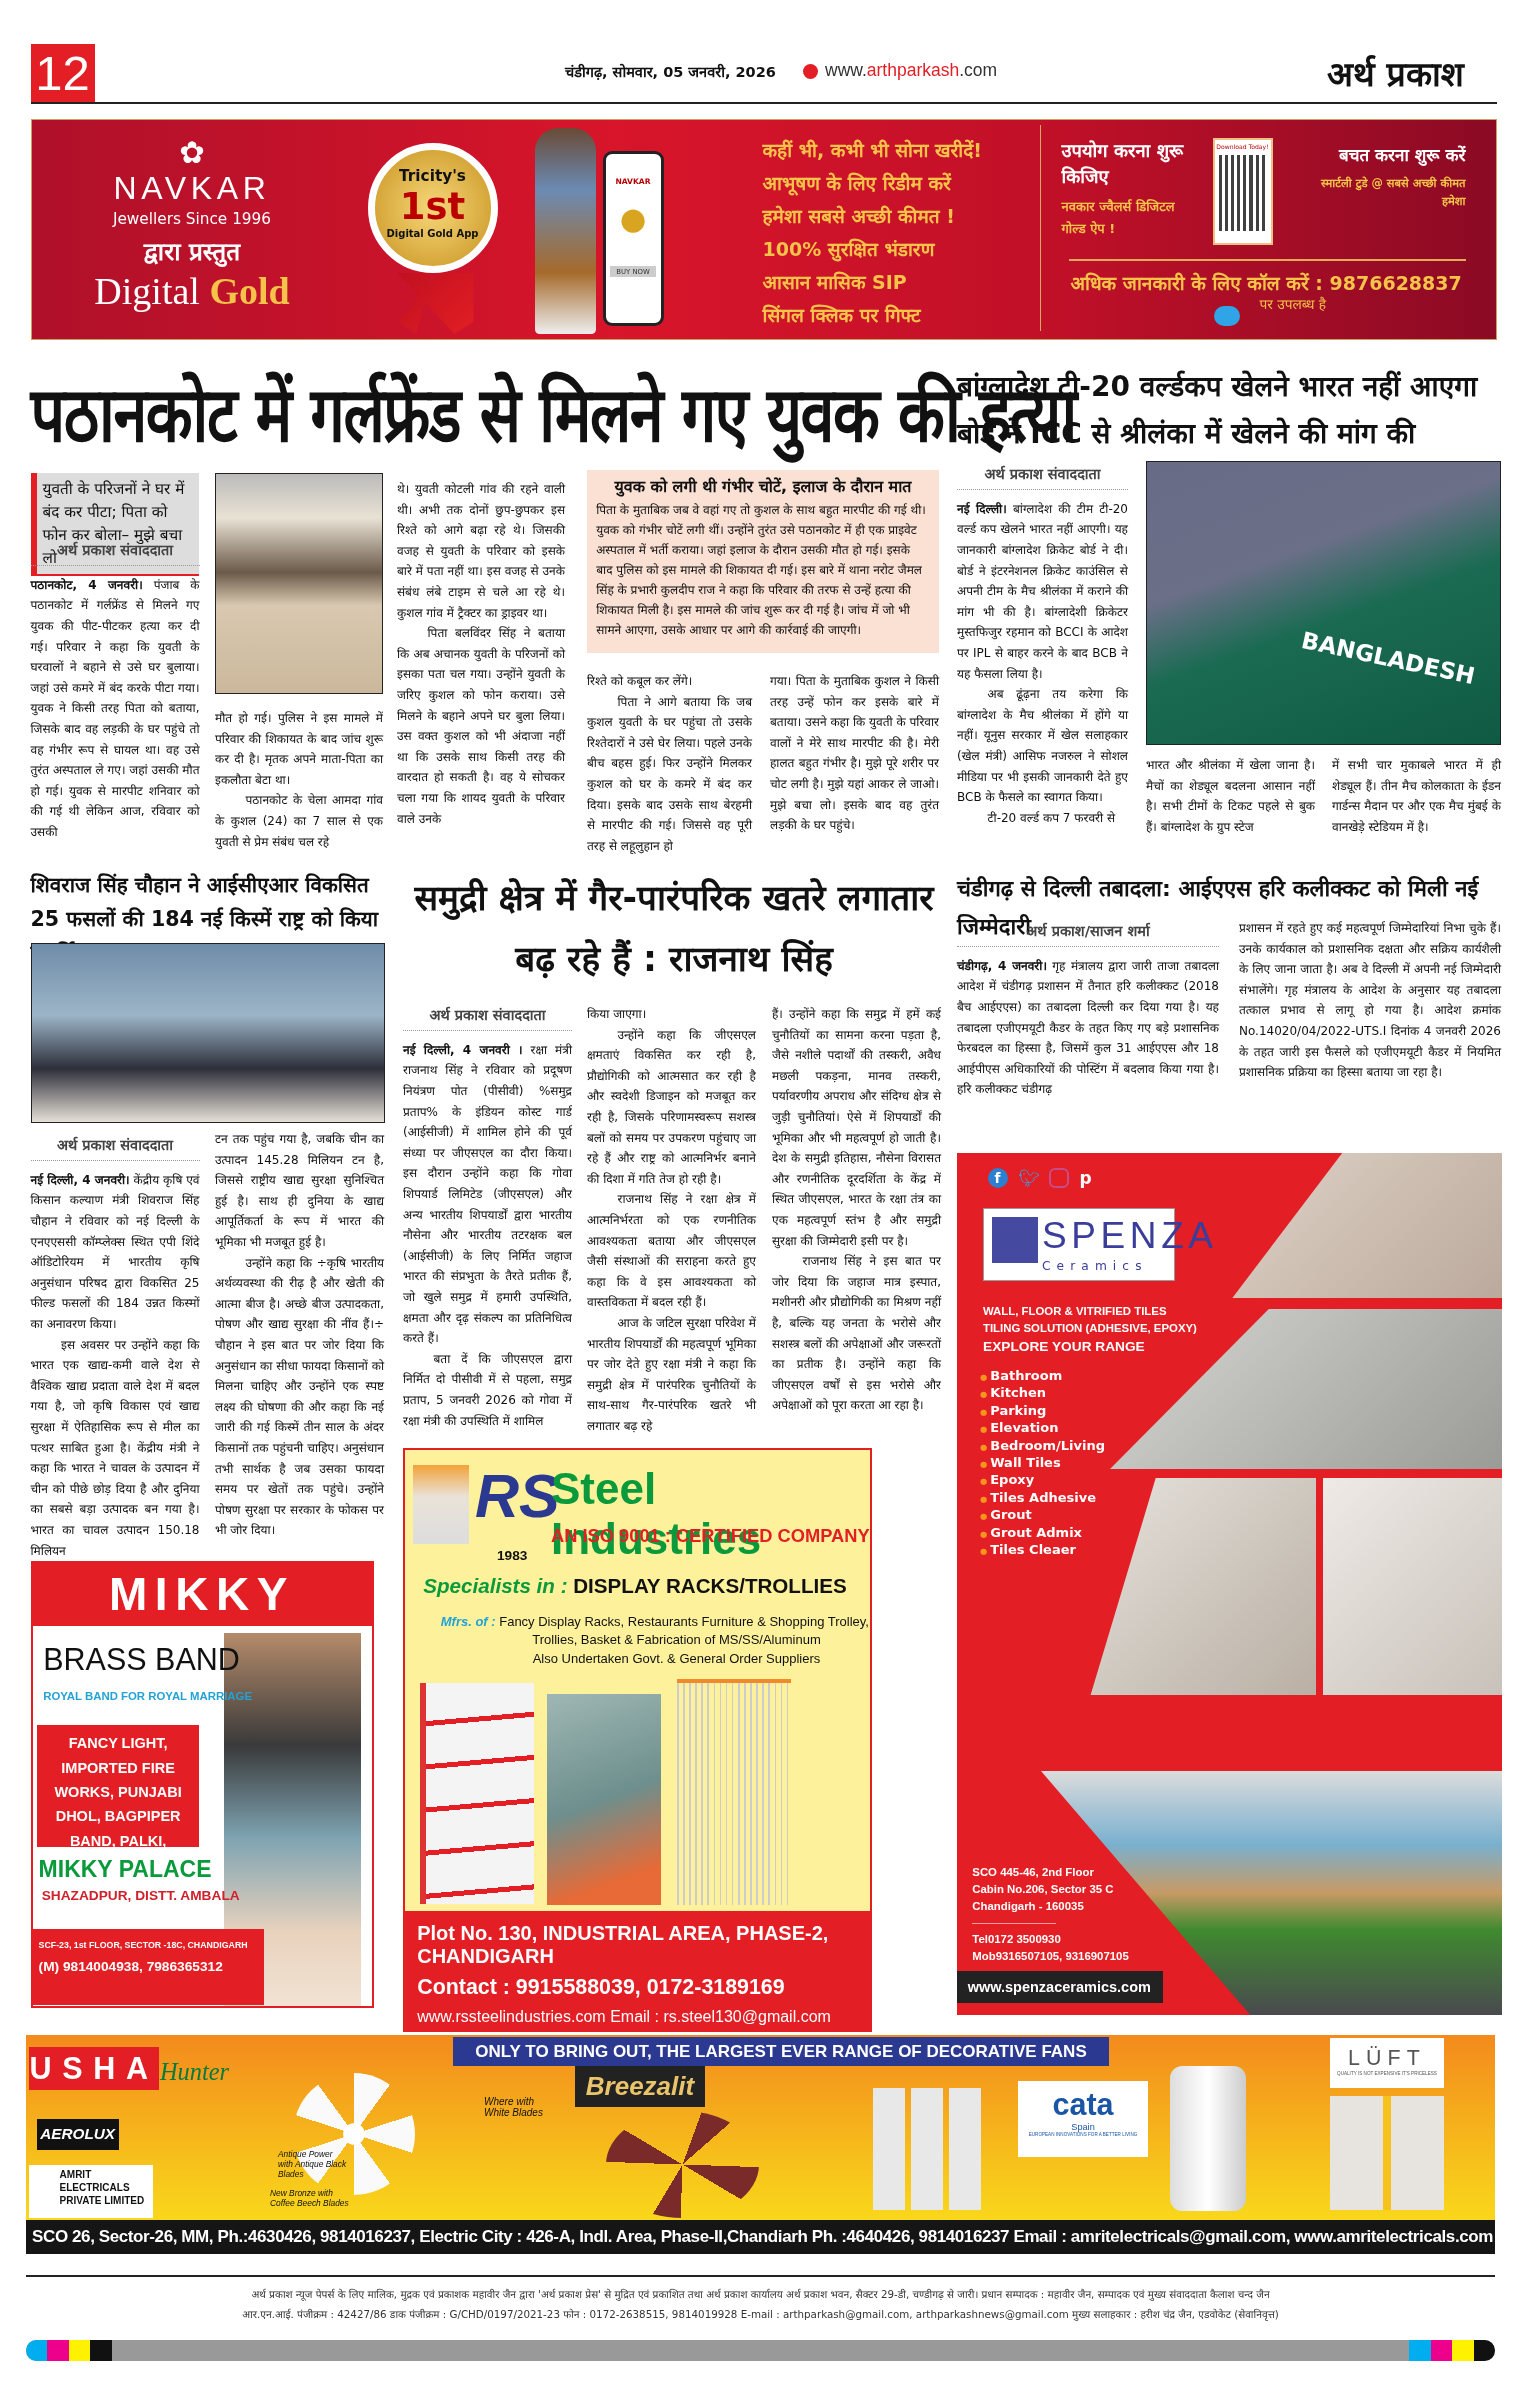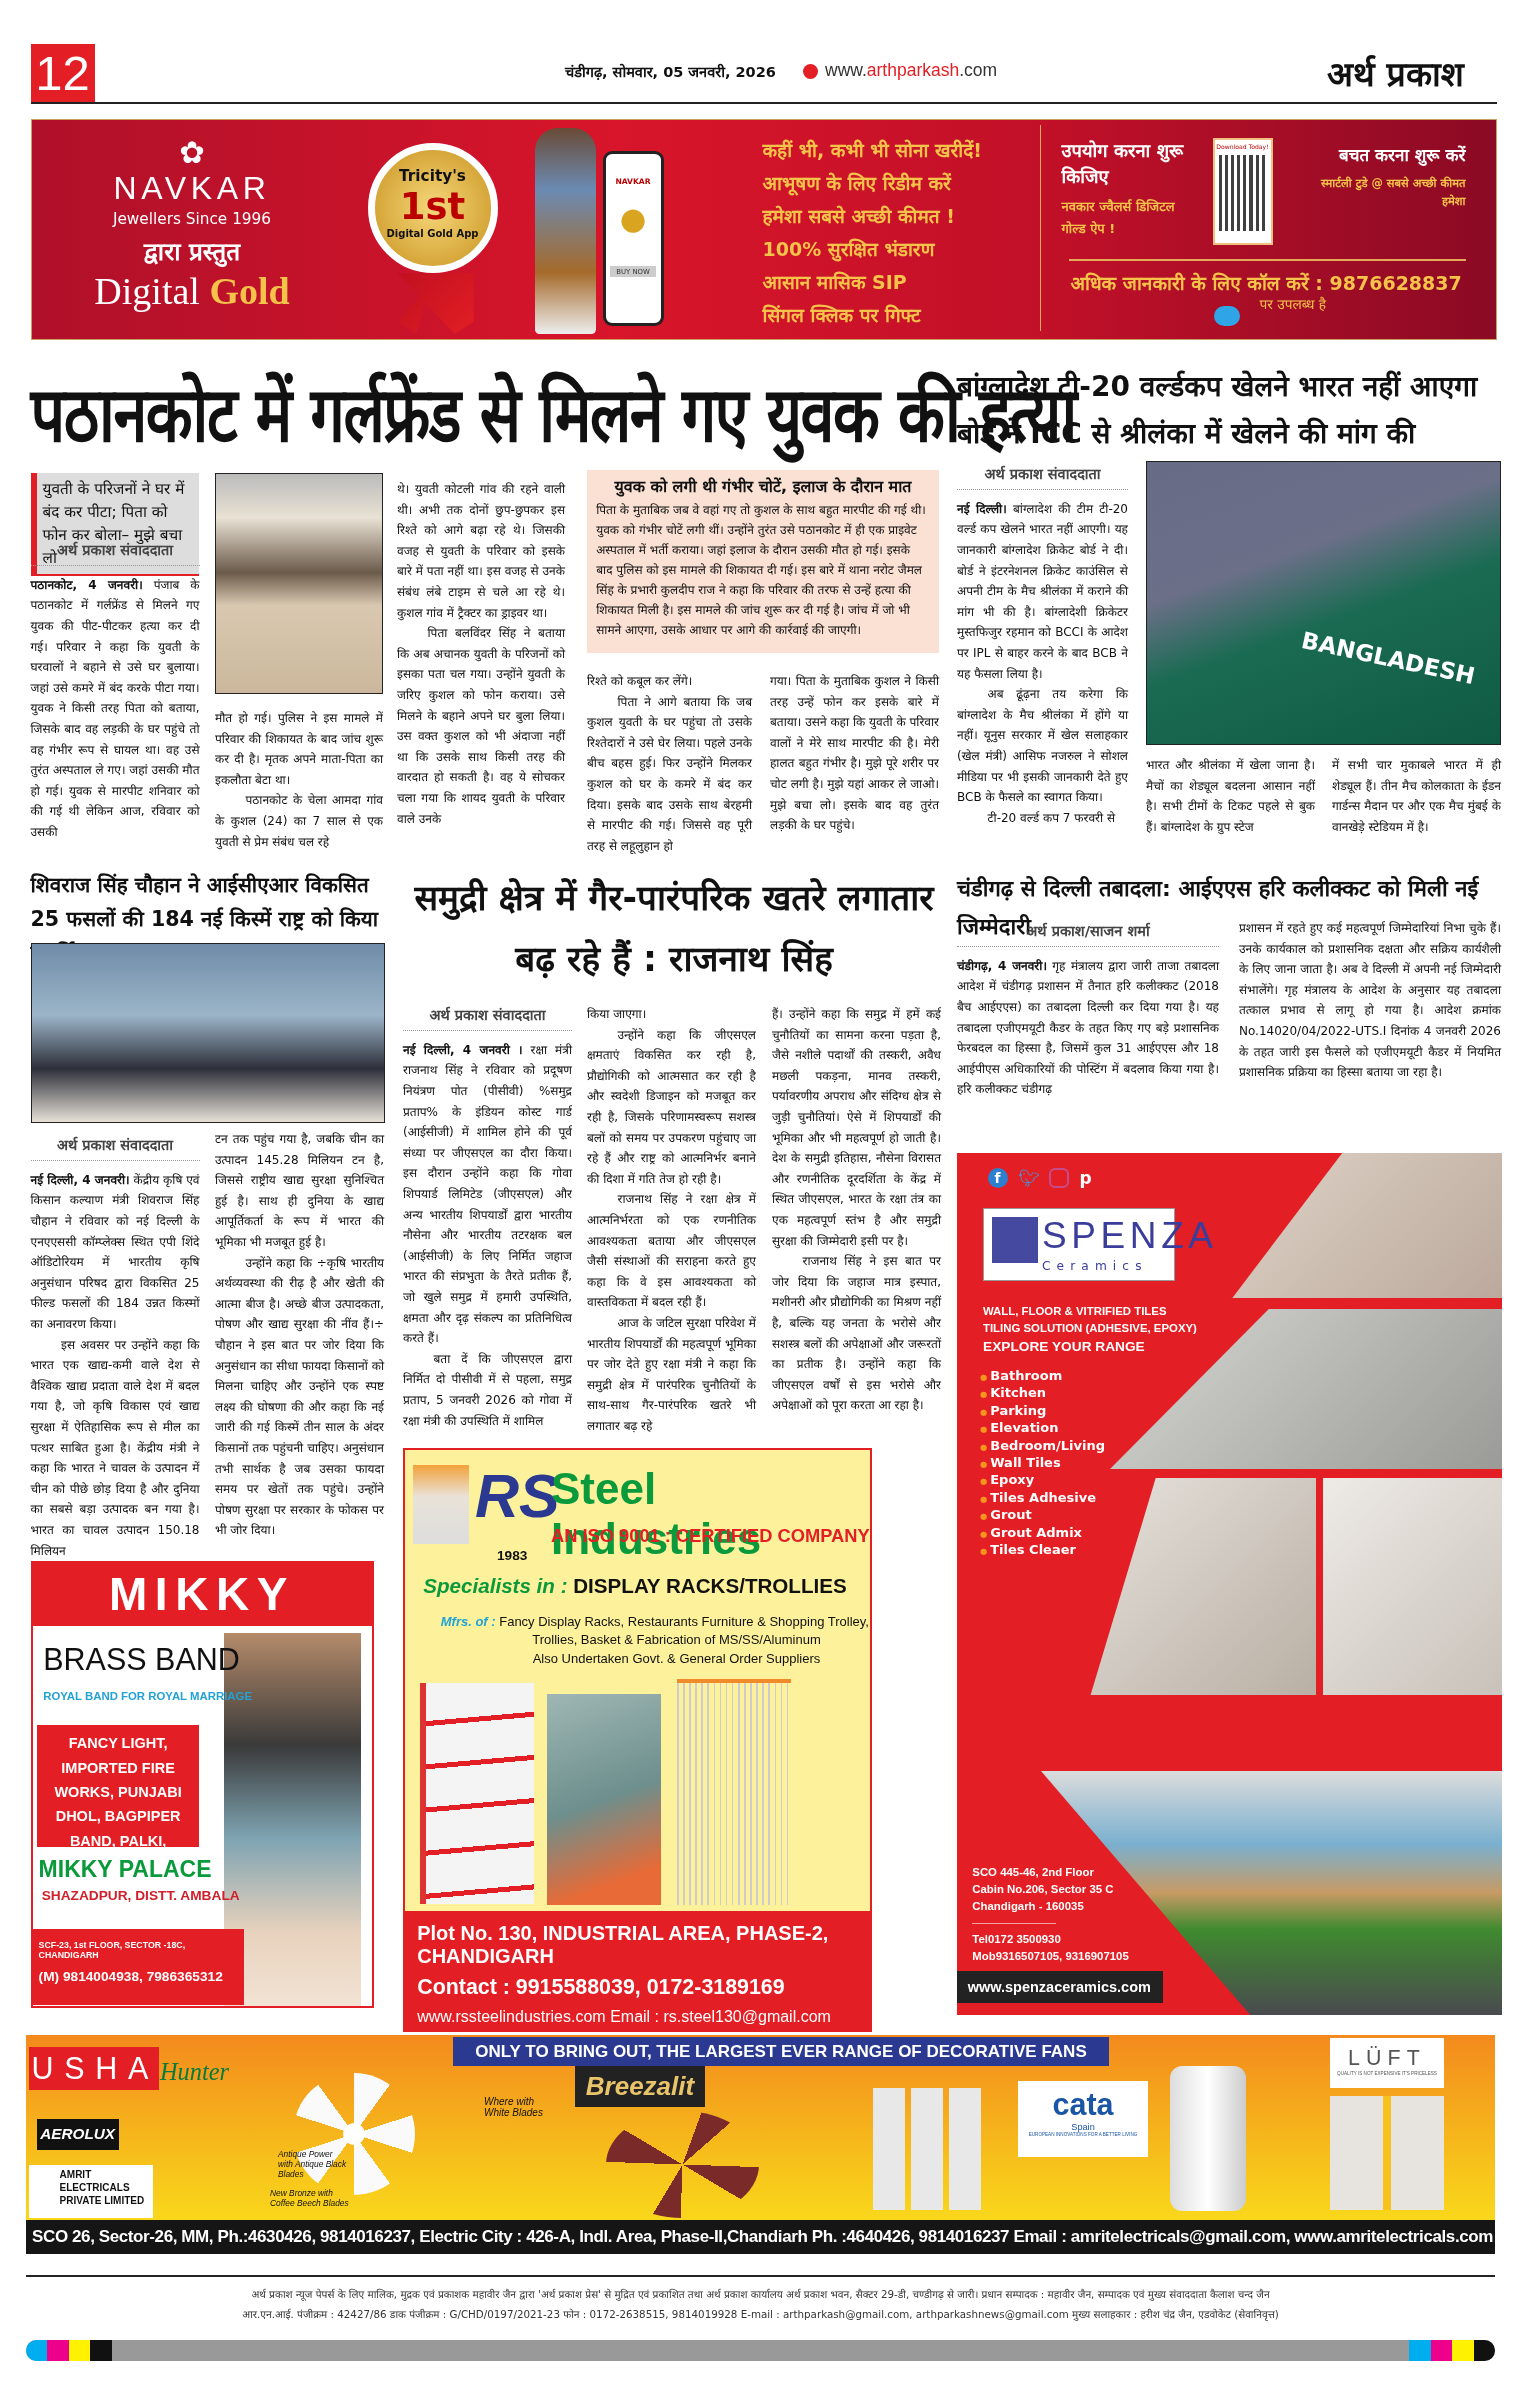--- a/index.html
+++ b/index.html
@@ -228,21 +228,21 @@
 </div>
 
 <div class="abs" style="left:30.5px;top:1561px;width:343px;height:447px;border:2.3px solid #e31e24;background:#fff;overflow:hidden;font-family:'Liberation Sans',sans-serif">
   <div class="redbar" style="height:63px;color:#fff;font-size:46px;font-weight:bold;text-align:center;letter-spacing:7.6px;line-height:63px">MIKKY</div>
   <div class="abs" style="left:191px;top:70px;width:137px;height:374px;background:linear-gradient(180deg,#b58b6a,#3a3a3a 30%,#7fa4b2 55%,#e8d2bd 80%,#f2e3d4)"></div>
   <div class="abs" style="left:10.7px;top:79px;font-size:30.5px;font-weight:normal;color:#111">BRASS BAND</div>
   <div class="abs" style="left:10.7px;top:127px;font-size:11.4px;font-weight:bold;color:#23a2d6">ROYAL BAND FOR ROYAL MARRIAGE</div>
   <div class="abs redbar" style="left:4.6px;top:162px;width:162px;height:122px;color:#fff;font-size:14.5px;font-weight:bold;line-height:24.4px;text-align:center;padding:6.1px">FANCY LIGHT, IMPORTED FIRE WORKS, PUNJABI DHOL, BAGPIPER BAND, PALKI, BAGGI, RATH</div>
   <div class="abs" style="left:6.1px;top:293px;font-size:23px;font-weight:bold;color:#0a9a3c">MIKKY PALACE</div>
   <div class="abs" style="left:9.2px;top:325px;font-size:13.7px;font-weight:bold;color:#d0202a">SHAZADPUR, DISTT. AMBALA</div>
-  <div class="abs redbar" style="left:0;top:366px;width:211px;height:76px;color:#fff;font-weight:bold;padding:10.7px 6.1px">
+  <div class="abs redbar" style="left:0;top:366px;width:231px;height:76px;color:#fff;font-weight:bold;padding:10.7px 6.1px">
     <div style="font-size:8.8px">SCF-23, 1st FLOOR, SECTOR -18C, CHANDIGARH</div>
     <div style="font-size:13.7px;margin-top:9.2px">(M) 9814004938, 7986365312</div>
   </div>
 </div>
 
 <div class="abs" style="left:403px;top:1448px;width:469px;height:584px;border:2.3px solid #e31e24;background:#fdf29b;overflow:hidden;font-family:Liberation Sans, sans-serif">
   <div class="abs" style="left:7.6px;top:15.3px;width:56px;height:79px;background:linear-gradient(#f3a23a,#e9e2d8 40%,#ddd)"></div>
   <div class="abs" style="left:70px;top:10.7px;font-size:61px;font-weight:bold;font-style:italic;color:#2b3990">RS</div>
   <div class="abs" style="left:92px;top:98px;font-size:13.7px;font-weight:bold">1983</div>
   <div class="abs" style="left:146px;top:13.7px;font-size:44px;font-weight:bold;color:#0a9a3c">Steel Industries</div>
@@ -254,21 +254,21 @@
   <div class="abs" style="left:272px;top:229px;width:114px;height:226px;background:repeating-linear-gradient(90deg,#ccc 0 1.5px,transparent 1.5px 6.1px);border-top:4.6px solid #f08a2a"></div>
   <div class="abs redbar" style="left:0;top:461px;width:539px;height:124px;color:#fff;font-weight:bold;padding:10.7px 12.2px">
     <div style="font-size:20px">Plot No. 130, INDUSTRIAL AREA, PHASE-2, CHANDIGARH</div>
     <div style="font-size:21.4px;margin-top:7.6px">Contact :  9915588039, 0172-3189169</div>
     <div style="font-size:16px;margin-top:7.6px;font-weight:normal">www.rssteelindustries.com   Email : rs.steel130@gmail.com</div>
   </div>
 </div>
 
 <div class="abs" id="fan-ad" style="font-family:'Liberation Sans',sans-serif">
   <div class="abs" style="left:427px;top:1.5px;width:656px;height:29px;background:#2b3990;color:#fff;font-weight:bold;font-size:17px;text-align:center;line-height:29px">ONLY TO BRING OUT,  THE LARGEST  EVER RANGE OF DECORATIVE FANS</div>
-  <div class="abs" style="left:3.1px;top:12.2px;width:130px;height:43px;background:#e31e24;color:#fff;font-size:30.5px;font-weight:normal;text-align:right;letter-spacing:10.7px;line-height:43px">USHA</div>
+  <div class="abs" style="left:3.1px;top:12.2px;width:130px;height:43px;background:#e31e24;color:#fff;font-size:30.5px;font-weight:bold;text-align:center;letter-spacing:10.7px;line-height:43px">USHA</div>
   <div class="abs" style="left:134px;top:23px;font-size:24.4px;color:#0a7a3c;font-style:italic;font-family:'Liberation Serif',serif">Hunter</div>
   <div class="abs" style="left:10.7px;top:84px;width:82px;height:30.5px;background:#111;color:#fff;font-style:italic;font-weight:bold;font-size:15.3px;line-height:30.5px;text-align:center">AEROLUX</div>
   <div class="abs" style="left:3.1px;top:130px;width:124px;height:53px;background:#fff;padding:3.1px 3.1px 3.1px 30.5px;font-size:10px;font-weight:bold;line-height:13px">
     <span>AMRIT ELECTRICALS PRIVATE LIMITED</span>
   </div>
   <div class="abs" style="left:267px;top:38px;width:122px;height:122px;border-radius:50%;background:radial-gradient(circle,#fff 0 12%,transparent 13%),conic-gradient(#fafafa 0 10%,transparent 10% 20%,#fafafa 20% 30%,transparent 30% 40%,#fafafa 40% 50%,transparent 50% 60%,#fafafa 60% 70%,transparent 70% 80%,#fafafa 80% 90%,transparent 90%)"></div>
   <div class="abs" style="left:252px;top:114px;width:69px;font-size:8.4px;font-style:italic">Antique Power with Antique Black Blades</div>
   <div class="abs" style="left:244px;top:153px;width:84px;font-size:8.4px;font-style:italic">New Bronze with Coffee Beech Blades</div>
   <div class="abs" style="left:458px;top:61px;width:76px;font-size:10px;font-style:italic">Where with White Blades</div>
   <div class="abs" style="left:549px;top:30.5px;width:130px;height:41px;background:#222;color:#e9c46a;font-size:26px;font-weight:bold;font-style:italic;text-align:center;line-height:41px">Breezalit</div>

